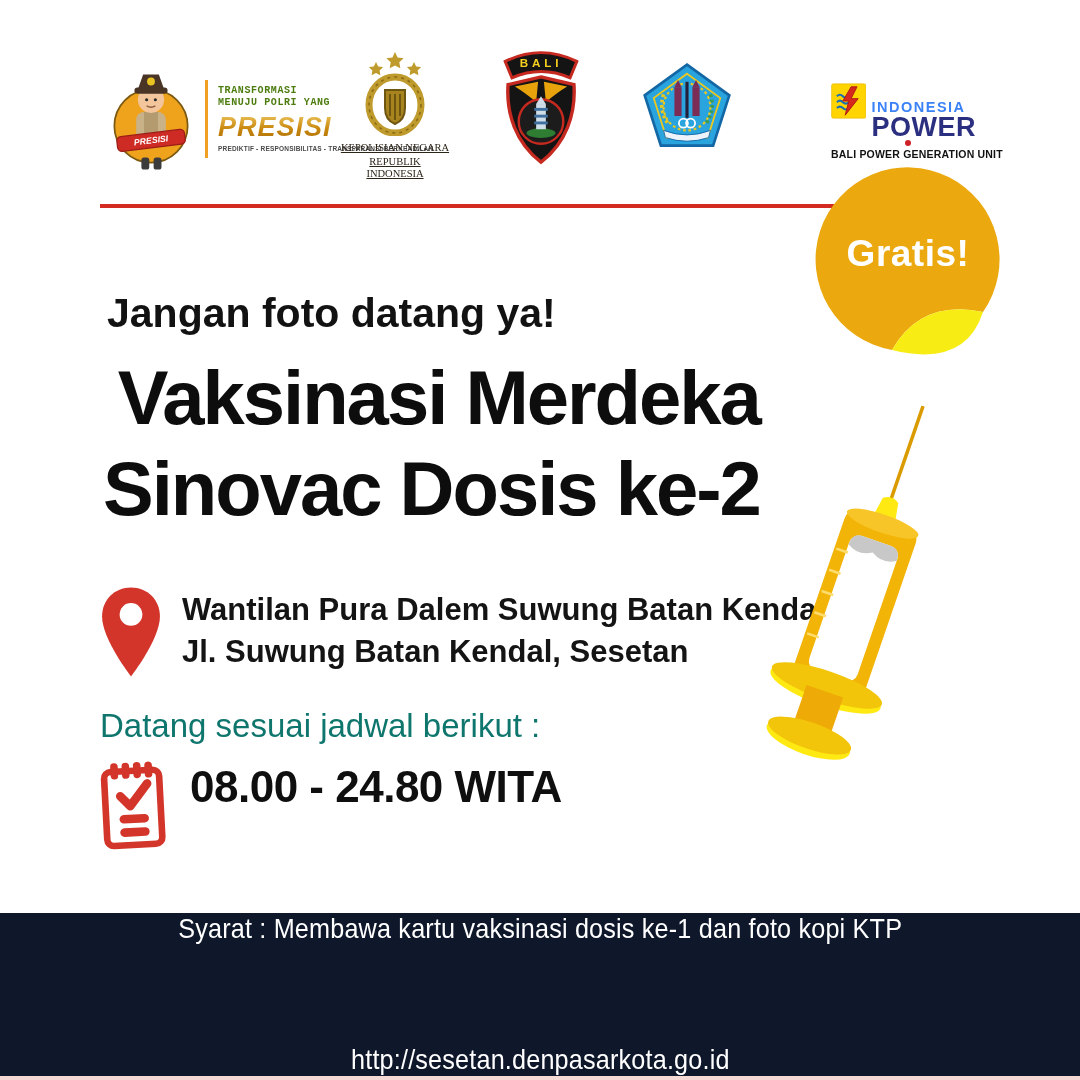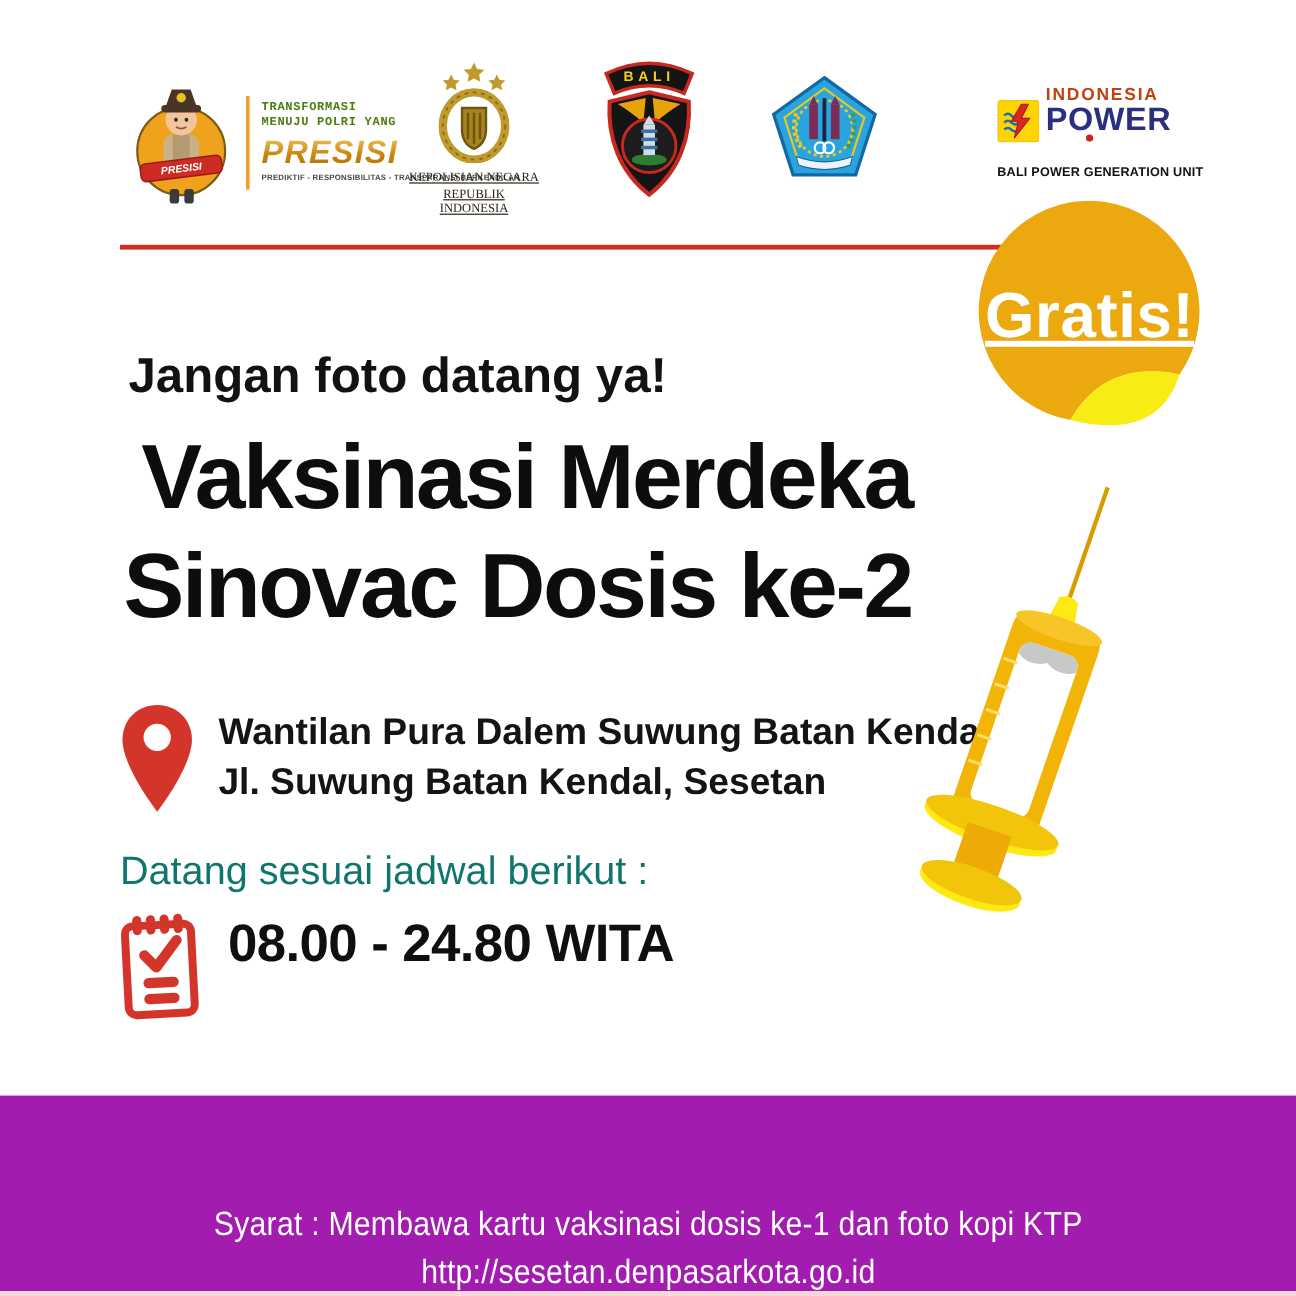--- a/index.html
+++ b/index.html
@@ -19,52 +19,52 @@
 
   .polri-block{position:absolute;left:340px;top:0;width:110px;text-align:center;}
   .polri-caption{font-family:"Liberation Serif",serif;font-size:10.5px;color:#2c2418;line-height:1.15;margin-top:2px;text-decoration:underline;}
 
   .bali-block{position:absolute;left:497px;top:-8px;}
   .denpasar-block{position:absolute;left:642px;top:12px;}
 
   .power-block{position:absolute;left:831px;top:22px;width:145px;}
   .power-top{display:flex;align-items:flex-start;}
   .power-words{margin-left:5px;position:relative;}
-  .power-l1{font-size:14.5px;font-weight:700;color:#c2410c;letter-spacing:1.5px;line-height:1;}
+  .power-l1{font-size:14.5px;font-weight:700;color:#3b82f6;letter-spacing:1.5px;line-height:1;margin-top:28px;}
   .power-l2{font-size:27px;font-weight:800;color:#2b2f80;letter-spacing:.5px;line-height:.95;}
   .power-dot{position:absolute;left:34px;bottom:-6px;width:6px;height:6px;border-radius:50%;background:#ce2128;}
   .power-sub{font-size:10.5px;font-weight:700;color:#111;margin-top:8px;letter-spacing:.2px;white-space:nowrap;}
 
   
   .red-rule{position:absolute;left:100px;top:204px;width:878px;height:4px;background:#d32b21;}
 
   
   .gratis{position:absolute;left:813px;top:167px;width:190px;height:190px;z-index:5;}
   .gratis-label{position:absolute;left:0;top:66px;width:190px;text-align:center;
-     font-size:53px;font-weight:700;color:#fff;letter-spacing:.5px;text-decoration:underline;}
+     font-size:37px;font-weight:700;color:#fff;letter-spacing:.5px;}
 
   
   .greeting{position:absolute;left:107px;top:290px;font-size:41px;font-weight:700;color:#121212;}
   .title{position:absolute;left:103px;top:352px;font-size:76px;font-weight:700;color:#0d0d0d;
          line-height:1.2;letter-spacing:-2px;text-align:right;}
   .loc-row{position:absolute;left:100px;top:585px;display:flex;}
   .loc-pin{width:62px;height:94px;flex:0 0 62px;}
   .loc-text{margin-left:20px;font-size:31px;font-weight:700;color:#141414;line-height:1.37;padding-top:4px;}
   .sched-intro{position:absolute;left:100px;top:707px;font-size:33px;font-weight:400;color:#0f766e;}
   .sched-row{position:absolute;left:96px;top:757px;display:flex;}
   .sched-icon{width:76px;height:96px;flex:0 0 76px;transform:rotate(-3deg);}
   .sched-text{margin-left:18px;font-size:44px;font-weight:700;color:#0f0f0f;line-height:1.28;letter-spacing:-.5px;padding-top:2px;}
 
   
   .syringe{position:absolute;left:826px;top:404px;width:170px;height:372px;
            transform:rotate(19deg);transform-origin:50% 10%;z-index:2;}
 
   
-  .footer{position:absolute;left:0;top:913px;width:1080px;height:163px;background:#a21caf;
-          display:flex;flex-direction:column;align-items:center;justify-content:flex-end;gap:8px;}
+  .footer{position:absolute;left:0;top:913px;width:1080px;height:163px;background:#0f172a;
+          display:flex;flex-direction:column;align-items:center;justify-content:space-between;gap:8px;}
   .footer-line{color:#ffffff;font-size:28px;font-weight:400;display:inline-block;
                transform:scaleX(.9);transform-origin:center;letter-spacing:.2px;}
   .footer-strip{position:absolute;left:0;top:1076px;width:1080px;height:4px;background:#f4d9d5;}
 </style>
 </head>
 <body>
 
 <div class="page">
 
   <div class="logo-row">

